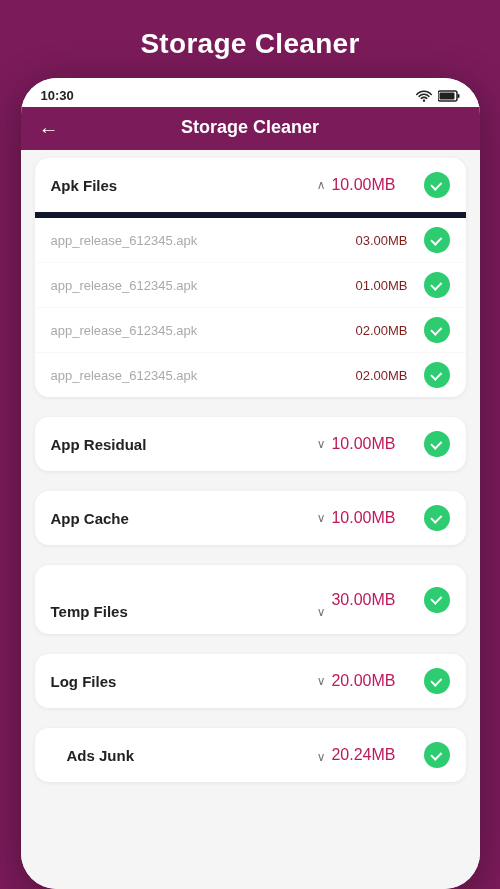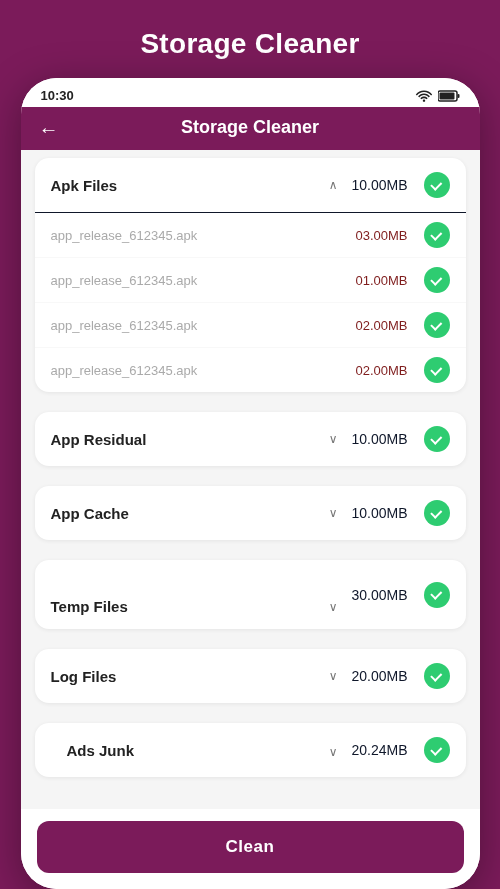--- a/index.html
+++ b/index.html
@@ -130,30 +130,30 @@
       font-weight: 700;
       color: #222;
       flex: 1;
     }
     .category-toggle {
       font-size: 13px;
       color: #555;
       margin-left: 6px;
     }
     .category-size {
-      font-size: 14px;
-      color: #0f172a;
-      margin-right: 16px;
+      font-size: 16px;
+      color: #be185d;
+      margin-right: 28px;
       min-width: 70px;
       text-align: right;
     }
 
     
     .sub-items {
-      border-top: 1px solid #0f172a;
+      border-top: 6px solid #0f172a;
     }
     .sub-row {
       display: flex;
       align-items: center;
       padding: 9px 16px;
       border-bottom: 1px solid #f8f8f8;
     }
     .sub-row:last-child {
       border-bottom: none;
     }
@@ -327,17 +327,14 @@
           <span style="flex: 1 1 0%; display: flex; align-items: flex-end; margin-left: 16px;">
             <span class="category-name">Ads Junk</span>
             <span class="category-toggle chevron"> ∨</span>
           </span>
           <span class="category-size">20.24MB</span>
           <div class="check-circle"></div>
         </div>
       </div>
     </div>
 
-  <div class="clean-btn-container">
-    <button class="clean-btn">Clean</button>
-  </div>
 
 </div>
 
 </body></html>

